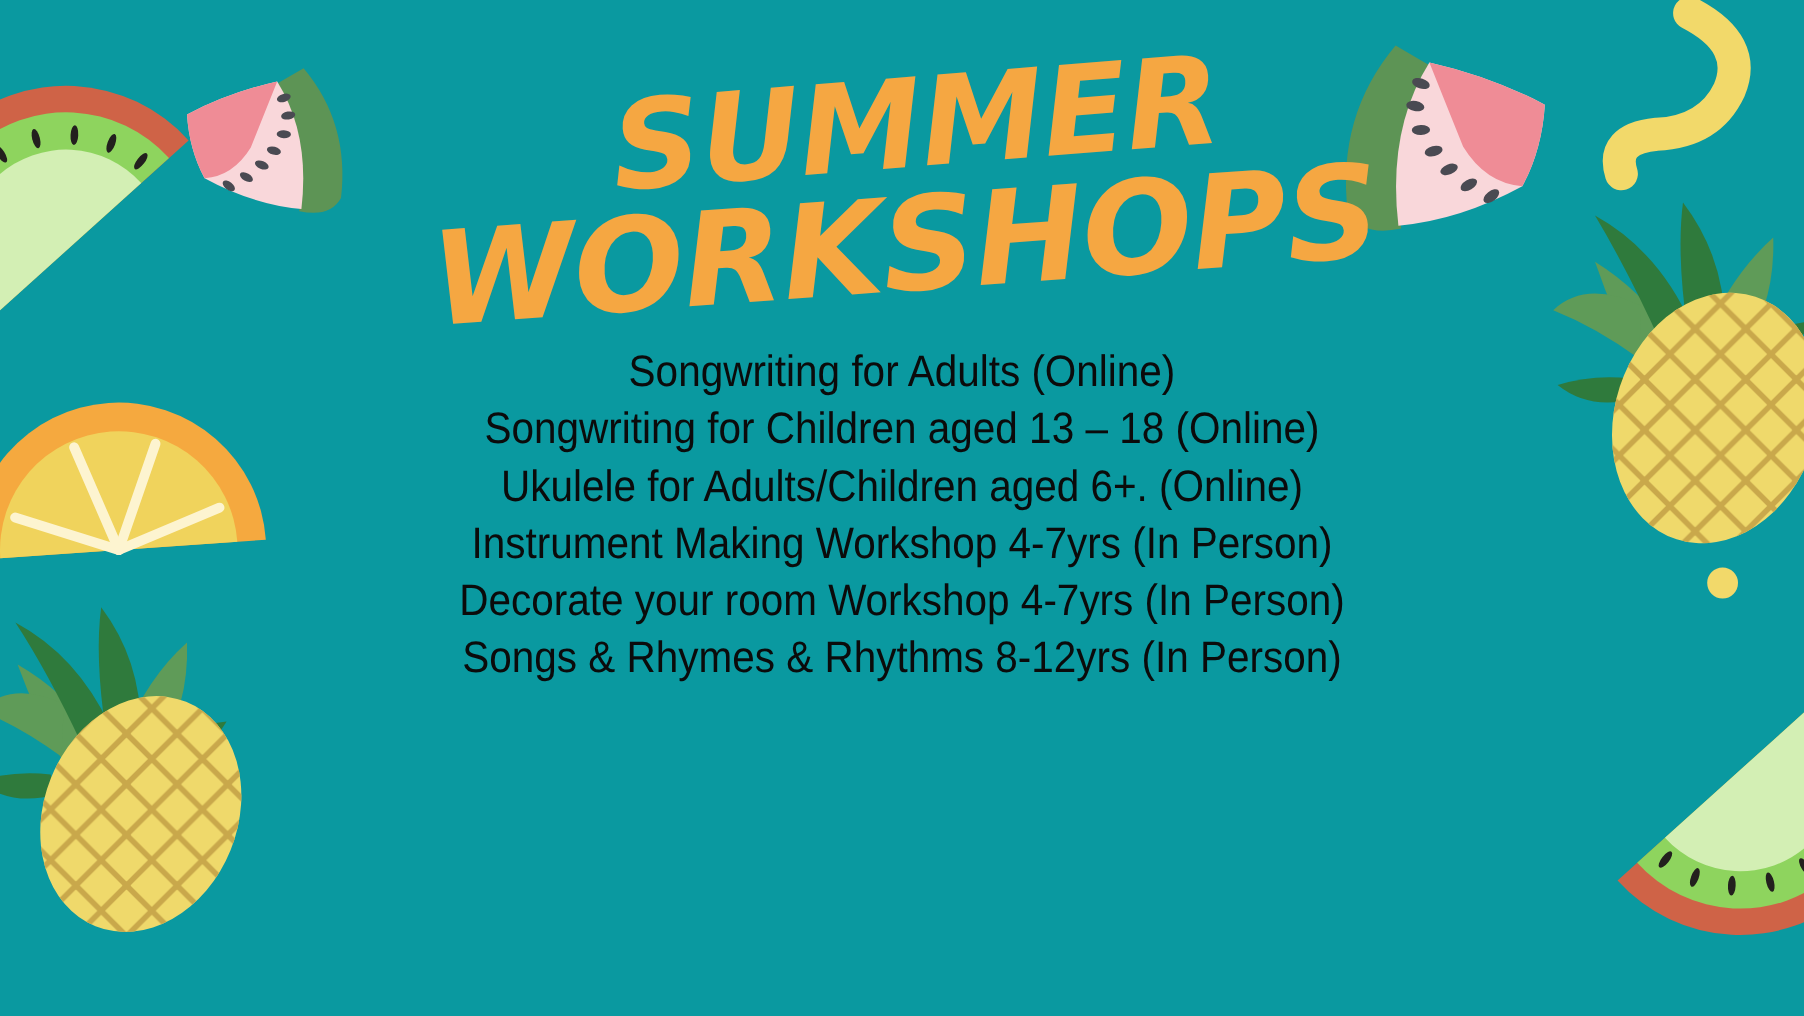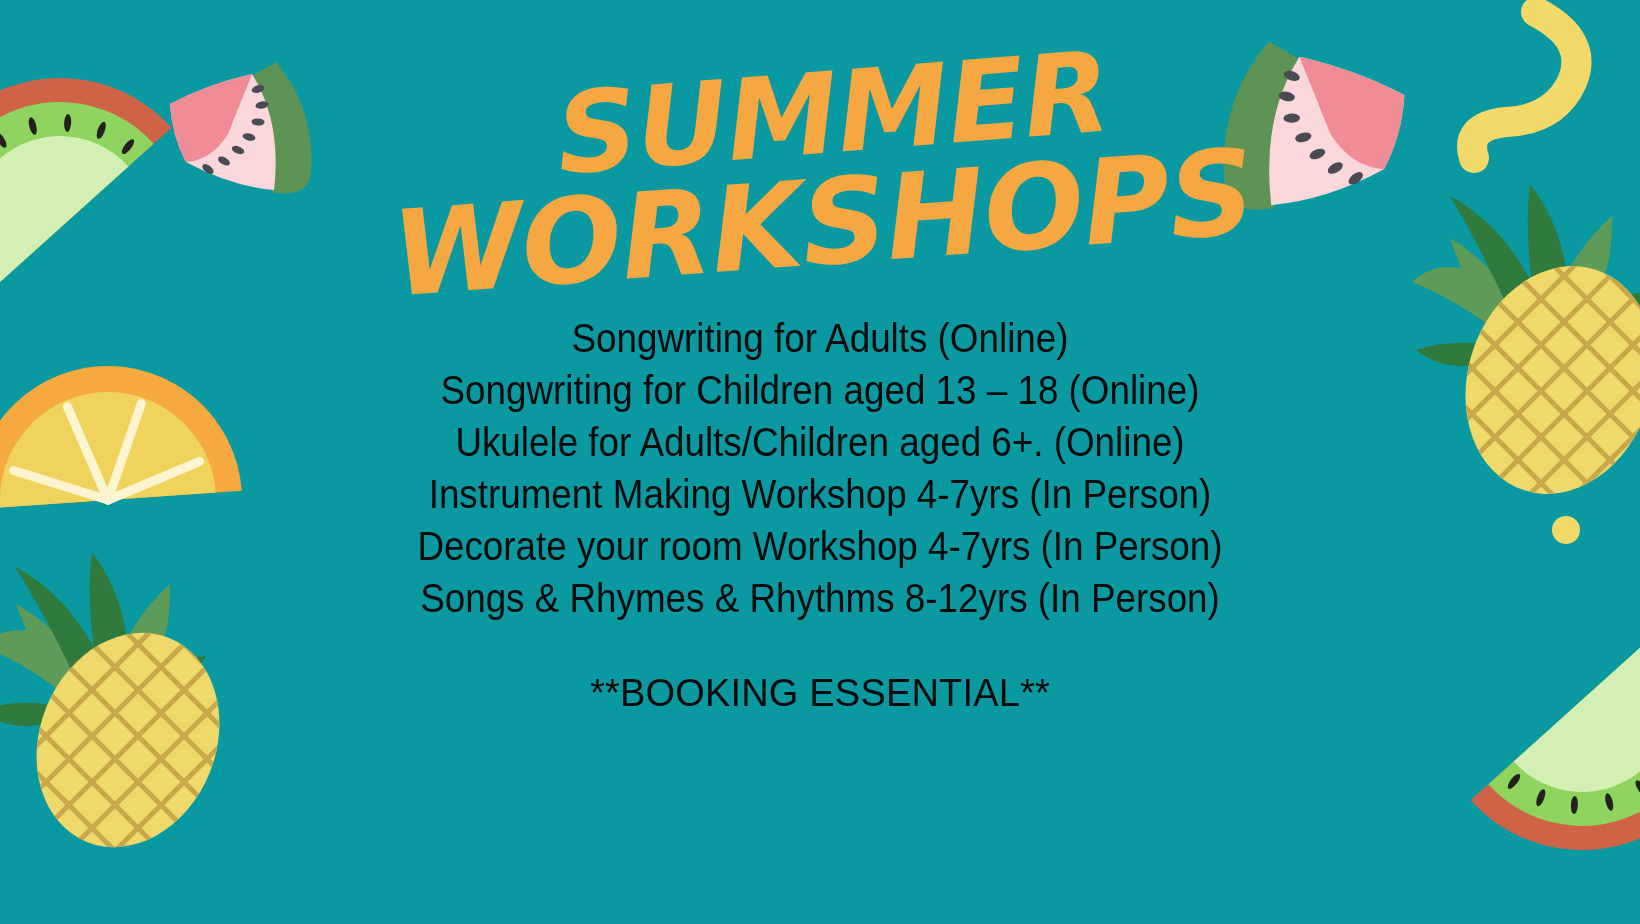--- a/index.html
+++ b/index.html
@@ -262,16 +262,15 @@
 
     <div class="workshop-list">
       <div class="workshop-line">Songwriting for Adults (Online)</div>
       <div class="workshop-line">Songwriting for Children aged 13 – 18 (Online)</div>
       <div class="workshop-line">Ukulele for Adults/Children aged 6+. (Online)</div>
       <div class="workshop-line">Instrument Making Workshop 4-7yrs (In Person)</div>
       <div class="workshop-line">Decorate your room Workshop 4-7yrs (In Person)</div>
       <div class="workshop-line">Songs &amp; Rhymes &amp; Rhythms 8-12yrs (In Person)</div>
     </div>
 
-    <div class="booking-note">**BOOKING ESSENTIAL**</div>
 
   </div>
 </div>
 
 </body></html>

